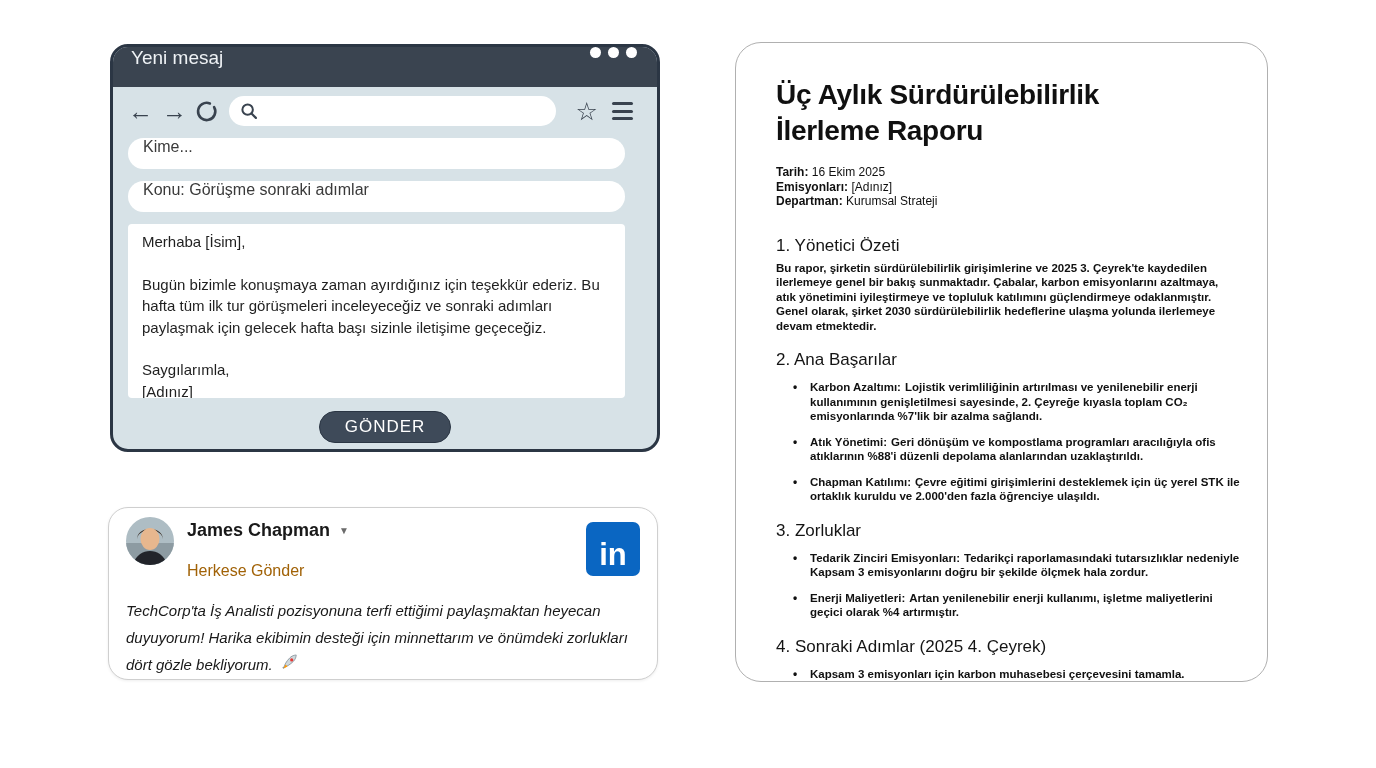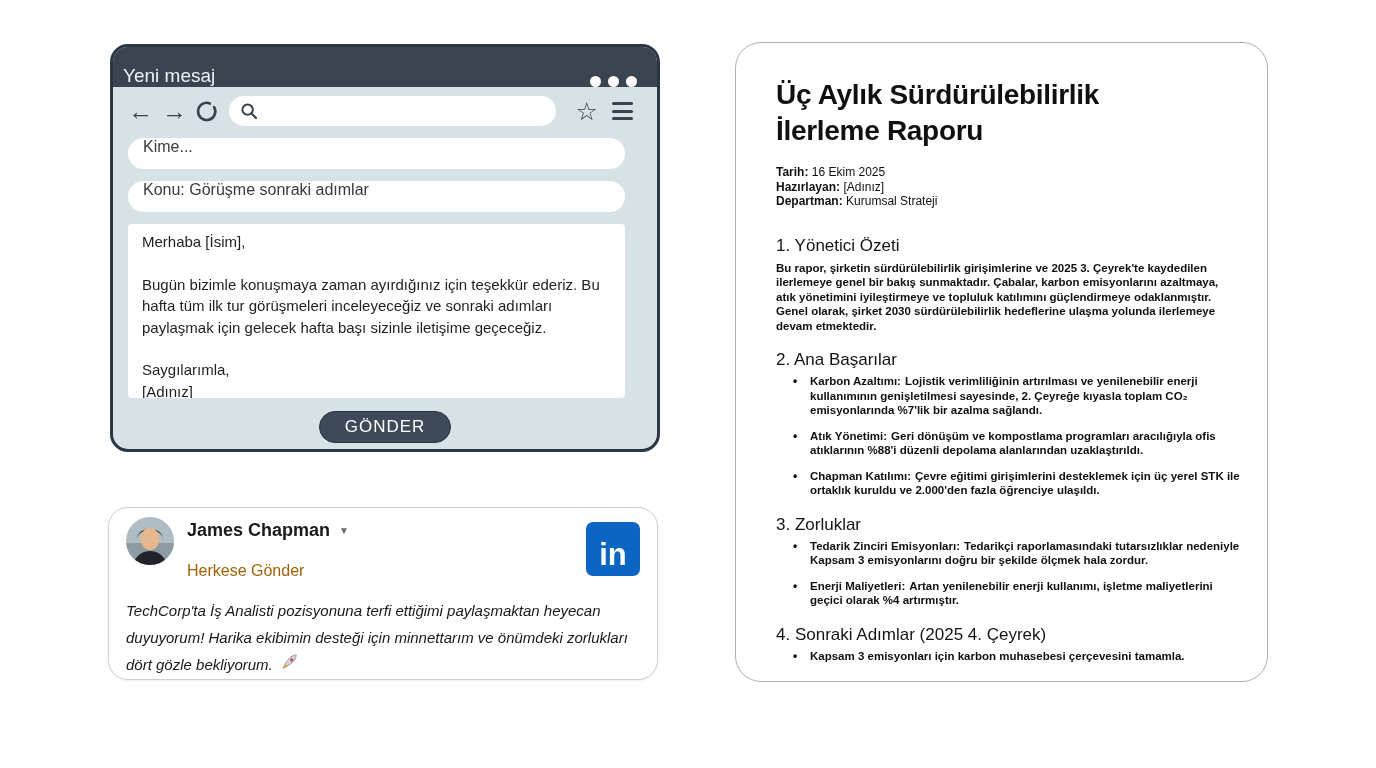--- a/index.html
+++ b/index.html
@@ -9,22 +9,22 @@
     -webkit-font-smoothing:antialiased;
   }
 
   
   .email-window{
     position:absolute;left:110px;top:44px;width:550px;height:408px;
     background:#d7e2e7;border:3px solid #2b3644;border-radius:18px;
     box-sizing:border-box;overflow:hidden;
   }
   .title-bar{
-    background:#3a4450;height:40px;display:flex;align-items:flex-end;
-    padding:0 20px 0 10px;color:#eef2f5;font-size:19px;
+    background:#3a4450;height:40px;display:flex;align-items:flex-start;
+    padding:0 20px 0 18px;color:#eef2f5;font-size:19px;
   }
   .window-dots{margin-left:auto;display:flex;gap:7px;}
   .window-dot{width:11px;height:11px;border-radius:50%;background:#ffffff;}
 
   .toolbar{display:flex;align-items:center;padding:9px 24px 0 15px;}
   .nav-glyph{font-size:25px;color:#39434f;line-height:1;margin-right:9px;font-weight:bold;}
   .reload-wrap{margin-right:10px;display:flex;align-items:center;}
   .search-pill{
     background:#fff;border-radius:16px;height:30px;width:327px;
     display:flex;align-items:center;padding:0 9px;box-sizing:border-box;
@@ -86,21 +86,21 @@
     letter-spacing:-0.3px;margin:0;
   }
   .doc-meta{margin-top:16px;font-size:12px;line-height:14.5px;}
   .doc-meta b{font-weight:bold;}
   .sec-heading{font-size:17px;font-weight:normal;color:#141414;margin:0;}
   .sh1{margin-top:27px;}
   .sh2{margin-top:17px;}
   .doc-para{
     font-size:11.5px;line-height:14.5px;font-weight:600;width:462px;margin-top:5px;
   }
-  .bullets{margin-top:4px;}
+  .bullets{margin-top:10px;}
   .bullet{
     position:relative;padding-left:34px;width:432px;
     font-size:11.5px;line-height:14.5px;font-weight:600;margin-bottom:11px;
   }
   .bullet::before{
     content:"\2022";position:absolute;left:17px;top:0;font-weight:bold;font-size:12px;
   }
   .bullet .blabel{font-weight:bold;margin-right:4px;}
   .bullets-plain .bullet{margin-bottom:13px;}
   .bullets-plain .bullet .blabel{margin-right:0;}
@@ -194,21 +194,21 @@
 
 <div class="doc">
   <h1 class="doc-title">Üç Aylık Sürdürülebilirlik İlerleme Raporu</h1>
 
   <div class="doc-meta">
     <div>
       <b>Tarih:</b>
       <span>16 Ekim 2025</span>
     </div>
     <div>
-      <b>Hazırlayan:</b>
+      <b>Emisyonları:</b>
       <span>[Adınız]</span>
     </div>
     <div>
       <b>Departman:</b>
       <span>Kurumsal Strateji</span>
     </div>
   </div>
 
   <h2 class="sec-heading sh1">1. Yönetici Özeti</h2>
   <div class="doc-para">Bu rapor, şirketin sürdürülebilirlik girişimlerine ve 2025 3. Çeyrek'te kaydedilen ilerlemeye genel bir bakış sunmaktadır. Çabalar, karbon emisyonlarını azaltmaya, atık yönetimini iyileştirmeye ve topluluk katılımını güçlendirmeye odaklanmıştır. Genel olarak, şirket 2030 sürdürülebilirlik hedeflerine ulaşma yolunda ilerlemeye devam etmektedir.</div>

